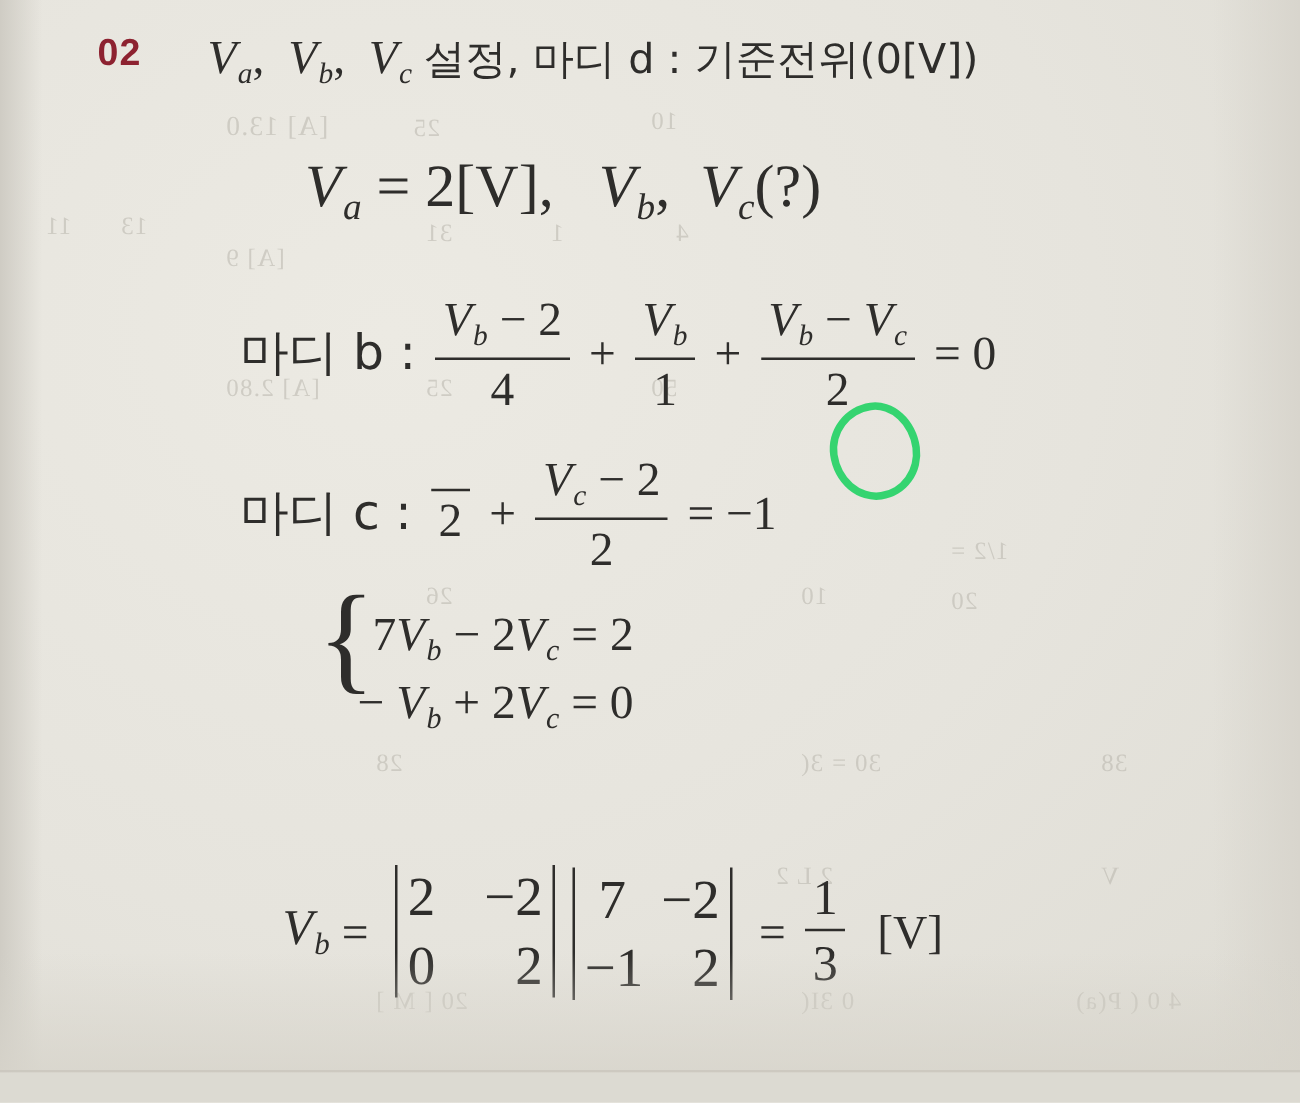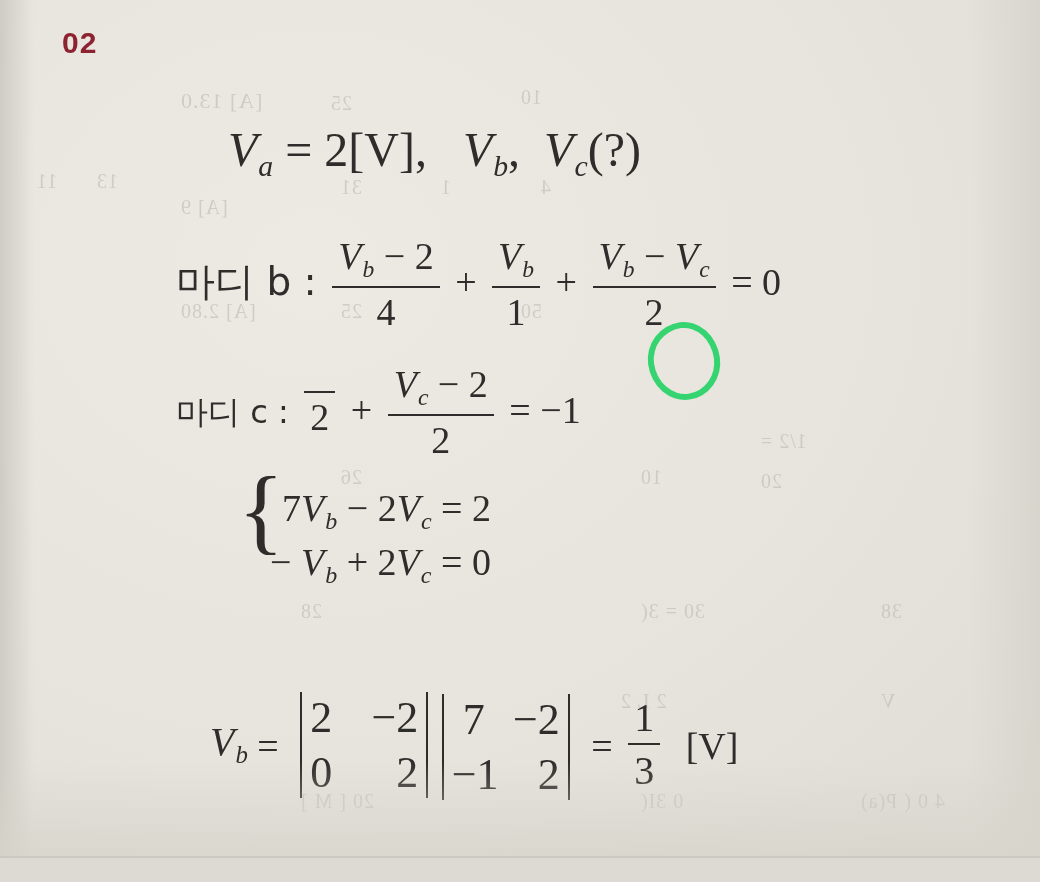--- a/index.html
+++ b/index.html
@@ -67,21 +67,21 @@
     letter-spacing: 1px;
     transform: scaleX(-1);
     white-space: nowrap;
     pointer-events: none;
     user-select: none;
   }
 
   
   .content {
     position: absolute;
-    left: 0; top: 0;
+    left: 16px; top: 0;
     width: 928px; height: 882px;
   }
   .line {
     position: absolute;
     color: #2e2d2b;
     white-space: nowrap;
   }
   .num-badge {
     position: absolute;
     left: 62px;
@@ -213,20 +213,26 @@
   <div class="ghost" style="left:880px; top:690px;">V</div>
   <div class="ghost" style="left:760px; top:430px;">1/2 =</div>
   <div class="ghost" style="left:300px; top:790px;">20 [ M ]</div>
   <div class="ghost" style="left:640px; top:790px;">0 3I(</div>
   <div class="ghost" style="left:860px; top:790px;">4 0 ( P(a)</div>
 
   <div class="content">
 
     <div class="num-badge">02</div>
 
+    <div class="line" style="left:150px; top:24px; font-size:38px;">
+      <span class="var">V<sub class="s">a</sub></span>,&nbsp;
+      <span class="var">V<sub class="s">b</sub></span>,&nbsp;
+      <span class="var">V<sub class="s">c</sub></span>
+      <span class="ko">설정,  마디 d : 기준전위(0[V])</span>
+    </div>
 
     <div class="line" style="left:228px; top:122px; font-size:48px;">
       <span class="var">V<sub class="s">a</sub></span>
       = 2[V],&nbsp;&nbsp;
       <span class="var">V<sub class="s">b</sub></span>,&nbsp;
       <span class="var">V<sub class="s">c</sub></span>(?)
     </div>
 
     <div class="line eqline" style="left:176px; top:238px;">
       <span class="ko" style="font-size:39px;">마디  b  :</span>
@@ -244,21 +250,21 @@
       +
       <span class="frac">
         <span class="nu"><span class="var">V<sub class="s">b</sub></span> − <span class="var">V<sub class="s">c</sub></span></span>
         <span class="bar"></span>
         <span class="de">2</span>
       </span>
       <span>= 0</span>
     </div>
 
     <div class="line eqline" style="left:176px; top:366px;">
-      <span class="ko" style="font-size:32px;">마디  c  :</span>
+      <span class="ko" style="font-size:39px;">마디  c  :</span>
       <span class="frac">
         <span class="bar"></span>
         <span class="de">2</span>
       </span>
       +
       <span class="frac">
         <span class="nu"><span class="var">V<sub class="s">c</sub></span> − 2</span>
         <span class="bar"></span>
         <span class="de">2</span>
       </span>

